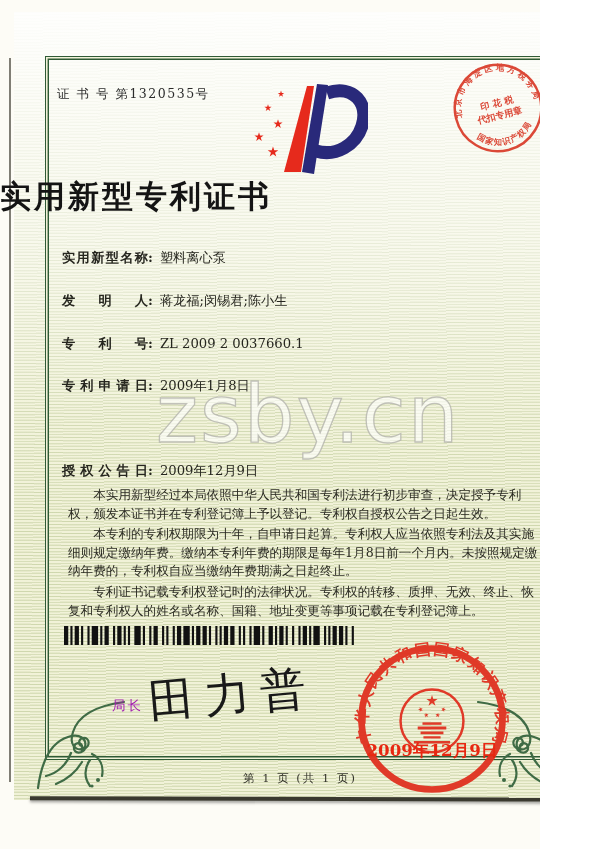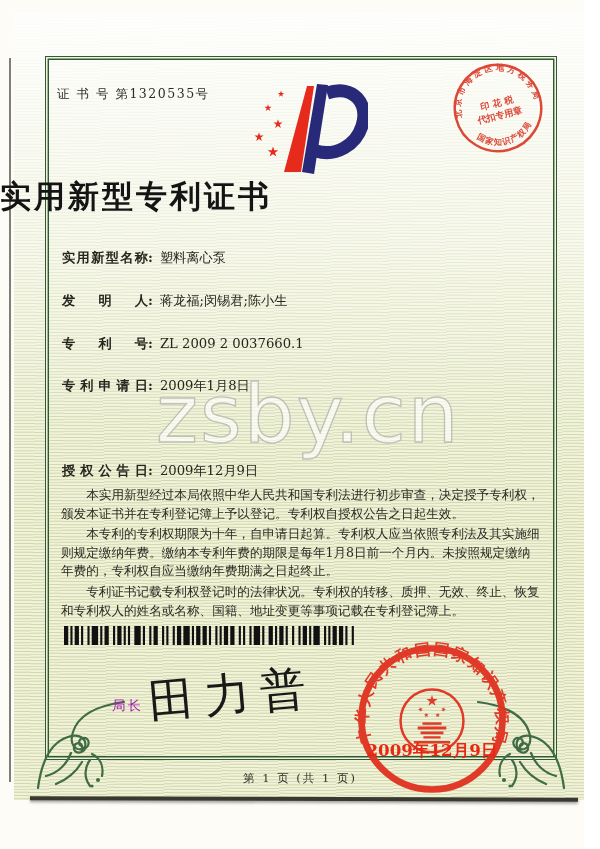--- a/index.html
+++ b/index.html
@@ -1,16 +1,16 @@
 <!DOCTYPE html>
 <html><head>
 <meta charset="utf-8">
 <style>
   html,body{margin:0;padding:0;background:#ffffff;}
-  .page{position:relative;width:584px;height:849px;background:#fdfcf6;overflow:hidden;
+  .page{position:relative;width:540px;height:849px;background:#fdfcf6;overflow:hidden;
         font-family:"DejaVu Serif","Liberation Serif",serif;color:#222;}
   
   .paper{position:absolute;left:14px;top:12px;width:574px;height:788px;
     background:
       linear-gradient(180deg, rgba(255,255,255,.95) 0%, rgba(255,255,255,.55) 28%, rgba(255,255,255,.08) 52%, rgba(255,255,255,0) 65%),
       repeating-linear-gradient(179deg, rgba(140,162,90,.25) 0 1px, rgba(0,0,0,0) 1px 3px),
       repeating-linear-gradient(2deg, rgba(150,170,100,.12) 0 1px, rgba(0,0,0,0) 1px 4px),
       #f1f2d8;}
   .scan-edge-left{position:absolute;left:9px;top:58px;width:2px;height:724px;background:#55544a;opacity:.75;}
   .page-edge-shadow{position:absolute;left:30px;top:797px;width:548px;height:4px;background:#3a392f;
@@ -26,21 +26,21 @@
   .logo{position:absolute;left:250px;top:82px;width:118px;height:94px;}
   .title{position:absolute;left:0;top:176px;width:600px;text-align:left;
     font-size:31px;font-weight:700;letter-spacing:3px;color:#141414;}
   
   .field{position:absolute;left:62px;font-size:13.2px;white-space:nowrap;color:#26261f;}
   .field .lbl{display:inline-block;width:86px;text-align:justify;text-align-last:justify;font-weight:600;}
   .field .sep{margin-right:7px;font-weight:600;}
   .f0{top:249px}.f1{top:292px}.f2{top:335px}.f3{top:377px}.f4{top:420px}.f5{top:462px}
   
   .paras{position:absolute;left:61px;top:486px;width:481px;font-size:12.6px;line-height:18.6px;color:#2a2a22;}
-  .paras p{margin:0 0 2px 0;text-indent:2em;}
+  .paras p{margin:0 0 2px 7px;text-indent:2em;}
   
   .barcode{position:absolute;left:64px;top:626px;width:292px;height:19px;}
   .barcode svg{width:100%;height:100%;}
   .barcode rect{fill:#111;}
   
   .director-label{position:absolute;left:112px;top:697px;font-size:13.5px;letter-spacing:2px;color:#a21caf;}
   .signature{position:absolute;left:148px;top:664px;font-size:46px;font-weight:500;color:#191919;
     transform:rotate(-5deg);letter-spacing:10px;font-family:cursive;}
   
   .gov-seal{position:absolute;left:351px;top:638px;width:162px;height:162px;opacity:.96;}

